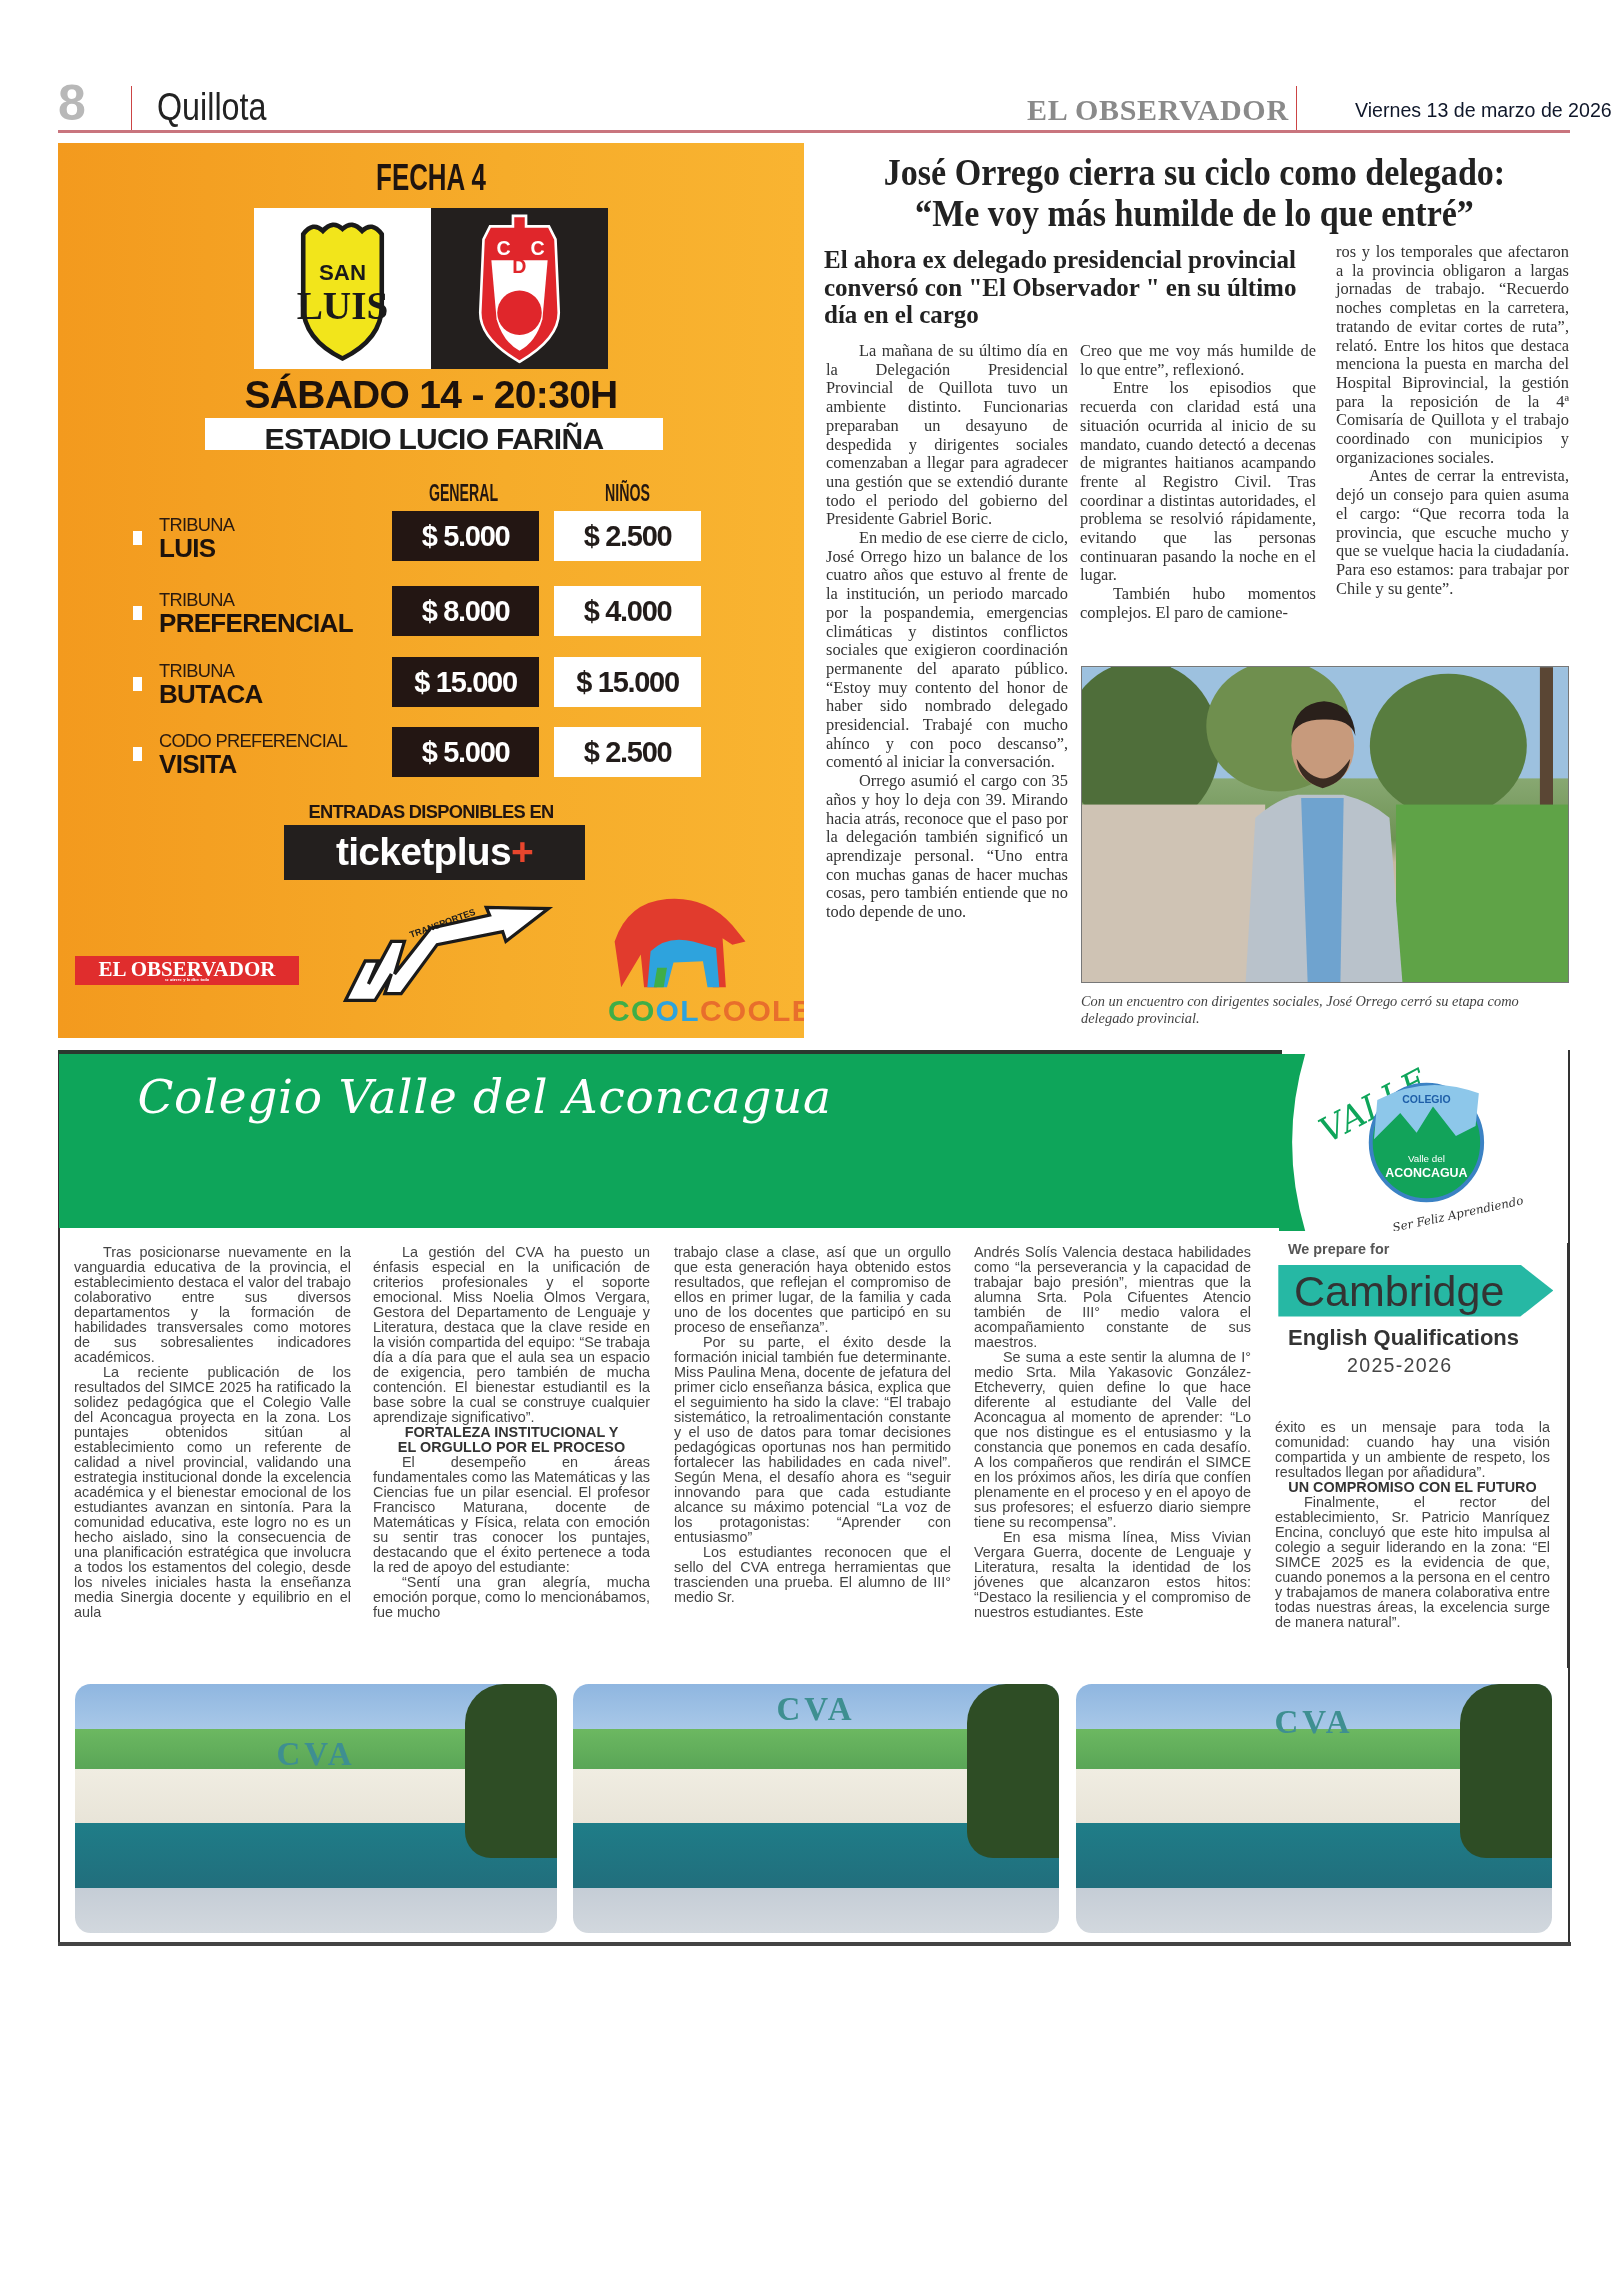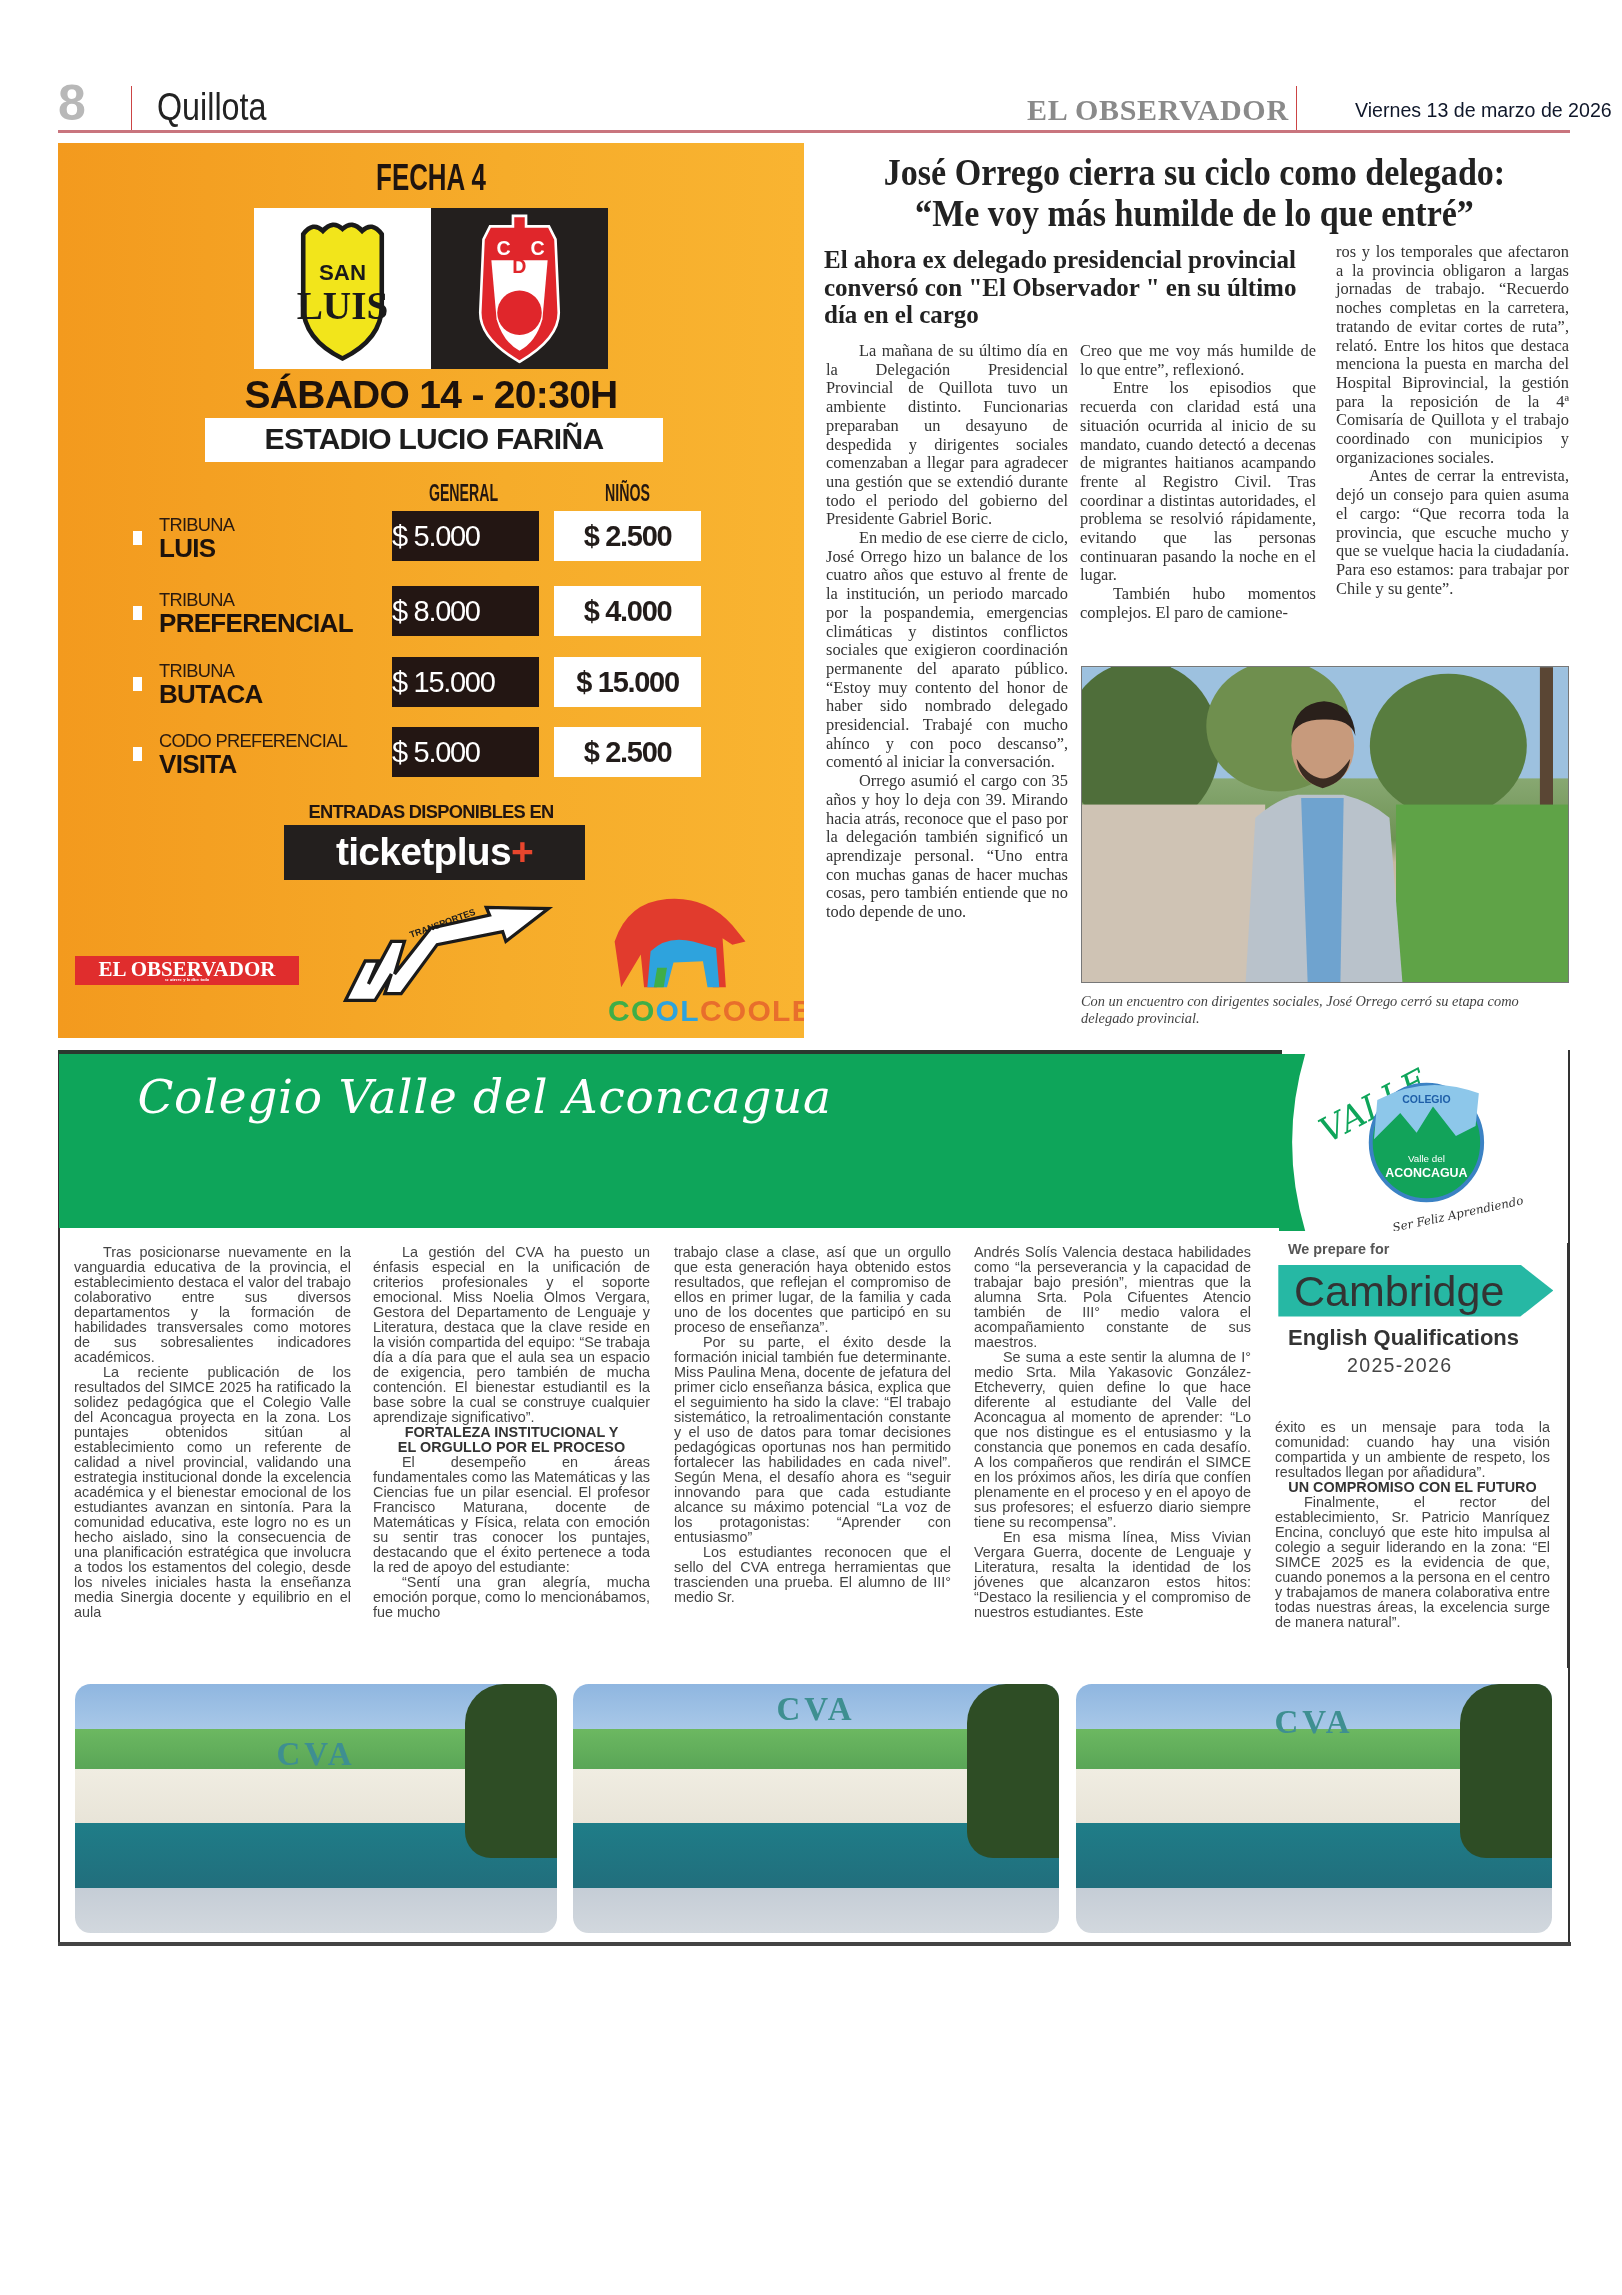--- a/index.html
+++ b/index.html
@@ -16,27 +16,27 @@
 .date{left:1355px;top:97px;font-family:"Liberation Sans",sans-serif;font-size:19.6px;color:#0f172a;line-height:26px}
 .hrule{left:58px;top:130px;width:1512px;height:2.6px;background:#c9757e}
 
 
 .ad{left:58px;top:143px;width:746px;height:895px;background:linear-gradient(90deg,#f39a1e,#f6ac2a 60%,#f9b431);overflow:hidden}
 .ad .fecha{position:absolute;left:0;width:100%;top:11.8px;text-align:center;font-family:"Liberation Sans",sans-serif;font-weight:bold;font-size:37px;color:#1f140f;transform:scaleX(.7);line-height:46px}
 .crest-box{position:absolute;left:196px;top:65px;width:353px;height:161px}
 .crest-l{position:absolute;left:0;top:0;width:177px;height:161px;background:#fff}
 .crest-r{position:absolute;left:177px;top:0;width:177px;height:161px;background:#231f1e}
 .ad .when{position:absolute;left:0;width:100%;top:229px;text-align:center;font-family:"Liberation Sans",sans-serif;font-weight:bold;font-size:39px;color:#1d120c;line-height:46px;letter-spacing:-0.7px}
-.ad .venue{position:absolute;left:147px;top:275px;width:458px;height:44px;background:#fff;text-align:center;font-family:"Liberation Sans",sans-serif;font-weight:bold;font-size:30px;color:#1d1d1d;line-height:42px;letter-spacing:-0.7px}
+.ad .venue{position:absolute;left:147px;top:275px;width:458px;height:32px;background:#fff;text-align:center;font-family:"Liberation Sans",sans-serif;font-weight:bold;font-size:30px;color:#1d1d1d;line-height:42px;letter-spacing:-0.7px}
 .colhead{position:absolute;top:337px;font-family:"Liberation Sans",sans-serif;font-weight:bold;font-size:23.6px;color:#241710;transform:scaleX(.6);transform-origin:center;text-align:center;width:131px}
 .prow{position:absolute;left:0;width:100%;height:52px}
 .prow .bullet{position:absolute;left:75px;top:19.6px;width:9.2px;height:14.4px;background:#fff}
 .prow .tsmall{position:absolute;left:101px;top:2.6px;font-family:"Liberation Sans",sans-serif;font-size:18.3px;color:#2a1a10;letter-spacing:-0.7px}
 .prow .tbig{position:absolute;left:101px;top:22px;font-family:"Liberation Sans",sans-serif;font-weight:bold;font-size:26px;color:#1d120c;letter-spacing:-0.7px}
-.prow .gen{position:absolute;left:334px;top:0;width:147px;height:50px;background:#231613;color:#fff;font-family:"Liberation Sans",sans-serif;font-weight:normal;font-size:29px;line-height:50px;letter-spacing:-1.3px}
+.prow .gen{position:absolute;left:334px;top:0;width:147px;height:50px;background:#231613;color:#fff;font-family:"Liberation Sans",sans-serif;font-weight:bold;font-size:29px;text-align:center;line-height:50px;letter-spacing:-1.3px}
 .prow .kid{position:absolute;left:496px;top:0;width:147px;height:50px;background:#fff;color:#221c1a;font-family:"Liberation Sans",sans-serif;font-weight:bold;font-size:29px;text-align:center;line-height:50px;letter-spacing:-1.3px}
 .ad .avail{position:absolute;left:0;width:100%;top:658px;text-align:center;font-family:"Liberation Sans",sans-serif;font-weight:bold;font-size:18.3px;color:#221510;letter-spacing:-0.7px}
 .tp{position:absolute;left:226px;top:682px;width:301px;height:55px;background:#231f1e;color:#fff;font-family:"Liberation Sans",sans-serif;font-weight:bold;font-size:39px;text-align:center;line-height:54px;letter-spacing:-0.7px}
 .tp .plus{color:#e8462d}
 .eo{position:absolute;left:17px;top:813px;width:224px;height:29px;background:#e02d2d;color:#fff;font-family:"Liberation Serif",serif;font-weight:bold;font-size:21px;text-align:center;line-height:26px}
 .eo small{display:block;font-size:4.6px;line-height:3.9px;margin-top:-3.9px}
 .cvl{position:absolute;left:281px;top:759px}
 .cool{position:absolute;left:537px;top:746px}
 .cool .txt{position:absolute;left:13px;top:105px;font-family:"Liberation Sans",sans-serif;font-weight:bold;font-size:30px;letter-spacing:1.3px}
 

